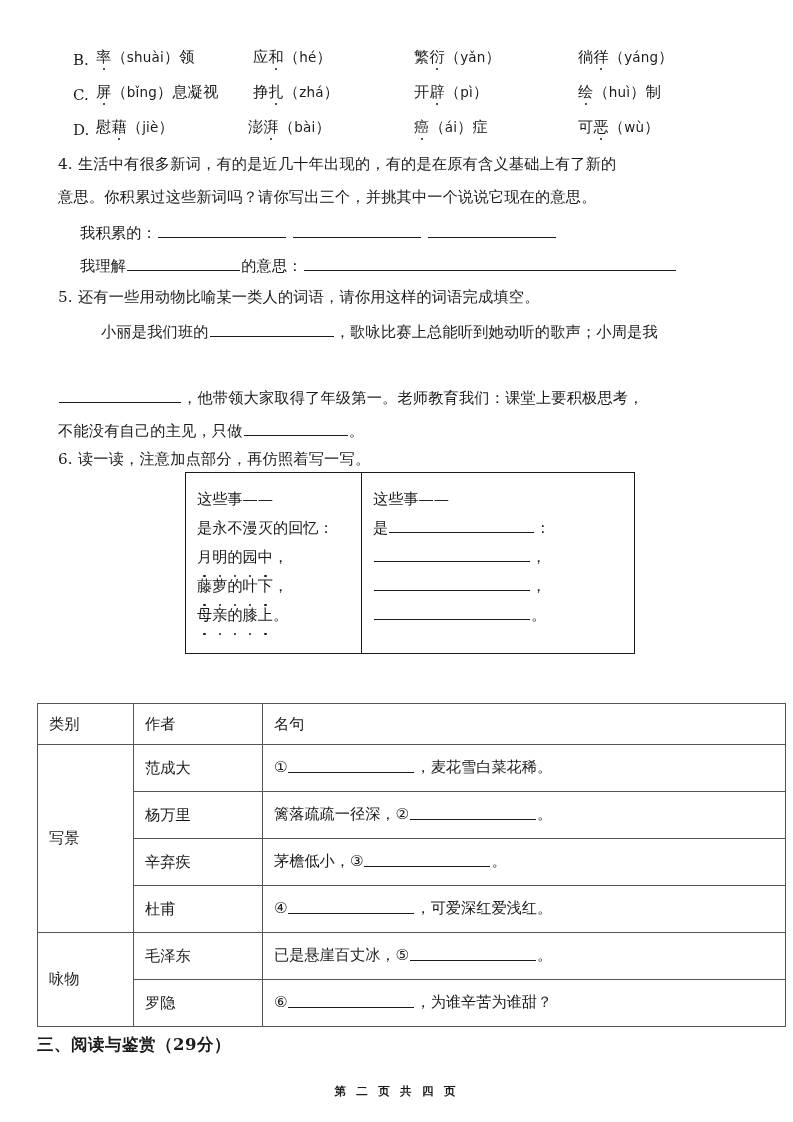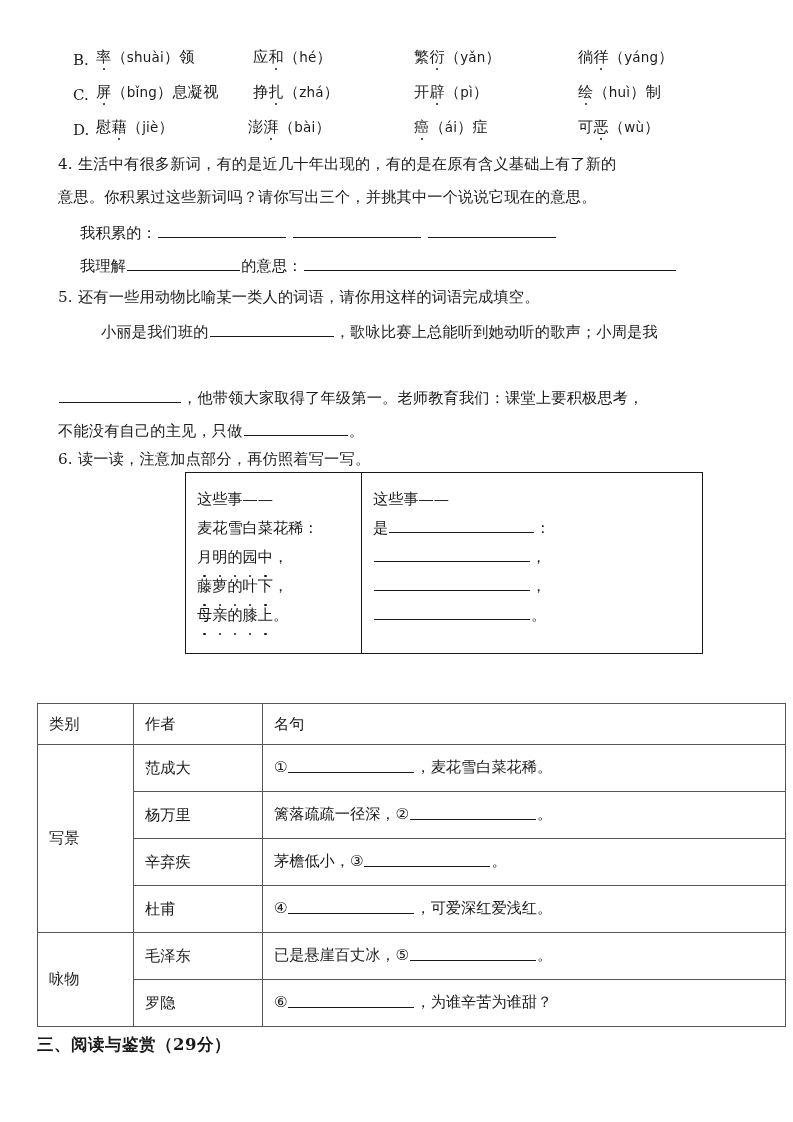--- a/index.html
+++ b/index.html
@@ -229,24 +229,24 @@
   </div>
   <div class="row zh" style="left:58px; top:388px;">
     <span class="blank" style="width:122px;"></span><span>，他带领大家取得了年级第一。老师教育我们：课堂上要积极思考，</span>
   </div>
   <div class="row zh" style="left:58px; top:421px;">
     <span>不能没有自己的主见，只做</span><span class="blank" style="width:104px;"></span><span>。</span>
   </div>
 
   <div class="row zh" style="left:58px; top:452px;">6. 读一读，注意加点部分，再仿照着写一写。</div>
 
-  <div id="q6-box" style="left:185px; top:472px; width:518px; height:182px;justify-content:center;">
+  <div id="q6-box" style="left:185px; top:472px; width:450px; height:182px;justify-content:center;">
     <div class="cell left">
       <div class="pline">这些事——</div>
-      <div class="pline">麦花雪白菜花稀：</div>
+      <div class="pline">是永不漫灭的回忆：</div>
       <div class="pline dots"><span>月</span><span>明</span><span>的</span><span>园</span><span>中</span>，</div>
       <div class="pline dots"><span>藤</span><span>萝</span><span>的</span><span>叶</span><span>下</span>，</div>
       <div class="pline dots"><span>母</span><span>亲</span><span>的</span><span>膝</span><span>上</span>。</div>
     </div>
     <div class="cell right">
       <div class="pline">这些事——</div>
       <div class="pline"><span>是</span><span class="blank" style="width:145px;"></span><span>：</span></div>
       <div class="pline"><span class="blank" style="width:156px;"></span><span>，</span></div>
       <div class="pline"><span class="blank" style="width:156px;"></span><span>，</span></div>
       <div class="pline"><span class="blank" style="width:156px;"></span><span>。</span></div>
@@ -287,14 +287,15 @@
     </tr>
     <tr class="body">
       <td class="auth">罗隐</td>
       <td class="line"><span></span><span class="circnum">⑥</span><span class="blank" style="width:126px;"></span><span>，为谁辛苦为谁甜？</span></td>
     </tr>
   </tbody>
     </table>
 
   <div id="sec3" style="left:37px; top:1034px;">三、阅读与鉴赏（29分）</div>
 
+  <div id="footer" style="left:0; top:1084px;">第 二 页 共 四 页</div>
 
 </div>
 
 </body></html>

